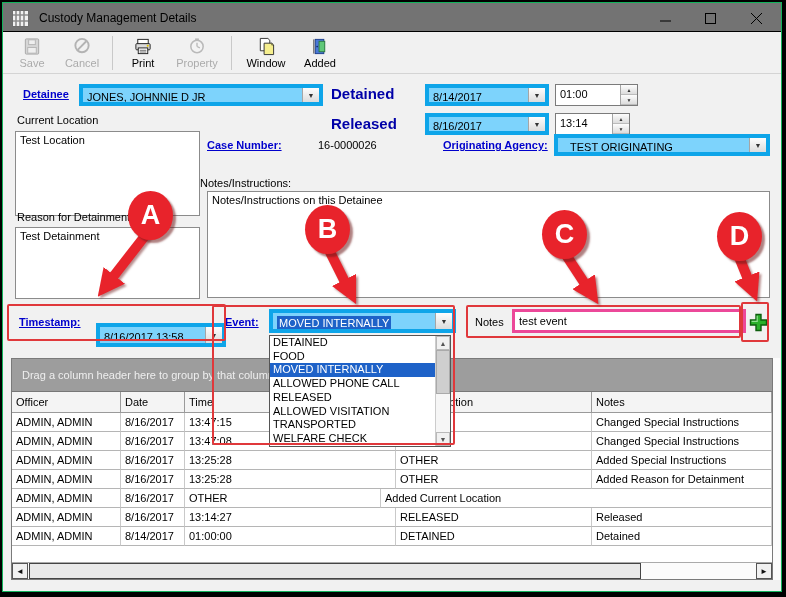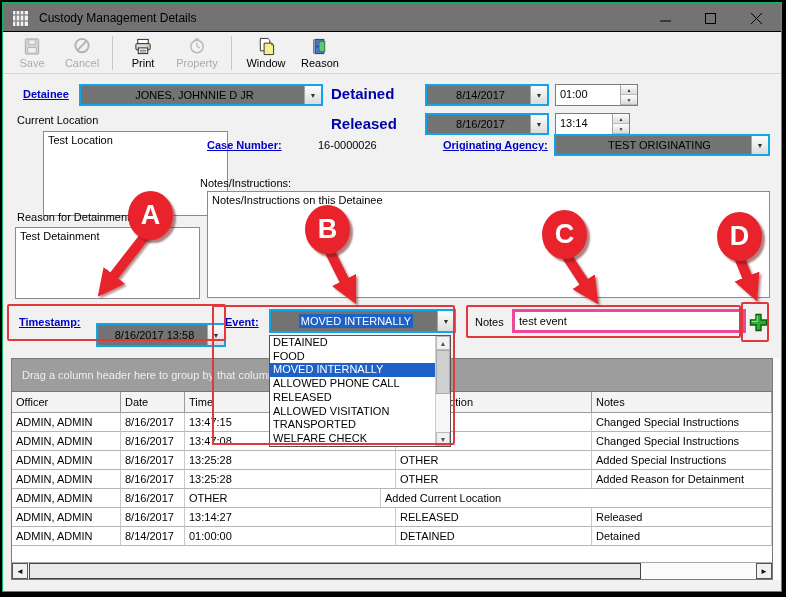--- a/index.html
+++ b/index.html
@@ -24,21 +24,21 @@
   .tb-btn.disabled { color:#ababab; }
   .tb-btn svg { margin-bottom:1px; }
   .tb-sep { width:1px; height:34px; background:#c9c9c9; margin:0 5px; }
 
   
   .lbl { font-size:11px; color:#000; position:absolute; }
   .lbl-blue { font-size:11px; font-weight:bold; color:#0000cc; text-decoration:underline; position:absolute; }
   .lbl-big { font-size:15px; font-weight:bold; color:#0000a8; position:absolute; }
 
   
-  .combo { position:absolute; background:#737373; border:2px solid #0ea5e9; display:flex;text-align:center; }
+  .combo { position:absolute; background:#7dd3fc; border:4px solid #0ea5e9; display:flex; }
   .combo .txt { flex:1; font-size:11px; line-height:19px; padding-left:4px; white-space:nowrap; overflow:hidden; }
   .combo .btn { width:17px; border-left:1px solid #a5a5a5; background:linear-gradient(#fdfdfd,#dcdcdc);
     display:flex; align-items:center; justify-content:center; font-size:7px; color:#333; }
   .spin { position:absolute; background:#fff; border:1px solid #7b7b7b; display:flex; }
   .spin .txt { flex:1; font-size:11px; line-height:19px; padding-left:4px; }
   .spin .btns { width:17px; display:flex; flex-direction:column; border-left:1px solid #a5a5a5; }
   .spin .btns div { flex:1; background:linear-gradient(#fdfdfd,#dcdcdc); border-bottom:1px solid #bbb;
     font-size:5px; color:#333; display:flex; align-items:center; justify-content:center; }
   .tbox { position:absolute; background:#fff; border:1px solid #8b8b8b; font-size:11px;
     padding:2px 4px; color:#000; }
@@ -161,21 +161,21 @@
       </svg>
       <span>Window</span>
     </div>
     <div class="tb-btn">
       <svg width="20" height="19" viewBox="0 0 20 20">
         <rect x="5" y="2.5" width="9" height="15" fill="#4a78d8" stroke="#1d3f8c"></rect>
         <rect x="9" y="4.5" width="6" height="11" fill="#5fc878" stroke="#2c7a3f"></rect>
         <line x1="3.5" y1="2.5" x2="3.5" y2="17.5" stroke="#444"></line>
         <circle cx="7" cy="10" r="0.9" fill="#152c66"></circle>
       </svg>
-      <span>Reason</span>
+      <span>Added</span>
     </div>
   </div>
 
   <div class="lbl-blue" style="left:20px;top:85px;">Detainee</div>
   <div class="combo" style="left:76px;top:81px;width:244px;height:22px;">
     <div class="txt">JONES, JOHNNIE D JR</div>
     <div class="btn">▼</div>
   </div>
   <div class="lbl-big" style="left:328px;top:82px;">Detained</div>
   <div class="combo" style="left:422px;top:81px;width:124px;height:22px;">
@@ -196,21 +196,21 @@
   </div>
   <div class="spin" style="left:552px;top:110px;width:75px;height:22px;">
     <div class="txt">13:14</div>
     <div class="btns">
         <div>▲</div>
         <div>▼</div>
       </div>
   </div>
 
   <div class="lbl" style="left:14px;top:111px;">Current Location</div>
-  <div class="tbox" style="left:12px;top:128px;width:185px;height:85px;margin-left:28px;">Test Location</div>
+  <div class="tbox" style="left:12px;top:128px;width:185px;height:85px;">Test Location</div>
   <div class="lbl" style="left:14px;top:208px;">Reason for Detainment</div>
   <div class="tbox" style="left:12px;top:224px;width:185px;height:72px;">Test Detainment</div>
 
   <div class="lbl-blue" style="left:204px;top:136px;">Case Number:</div>
   <div class="lbl" style="left:315px;top:136px;">16-0000026</div>
   <div class="lbl-blue" style="left:440px;top:136px;">Originating Agency:</div>
   <div class="combo" style="left:551px;top:131px;width:216px;height:22px;padding-left:8px;">
     <div class="txt">TEST ORIGINATING</div>
     <div class="btn">▼</div>
   </div>

